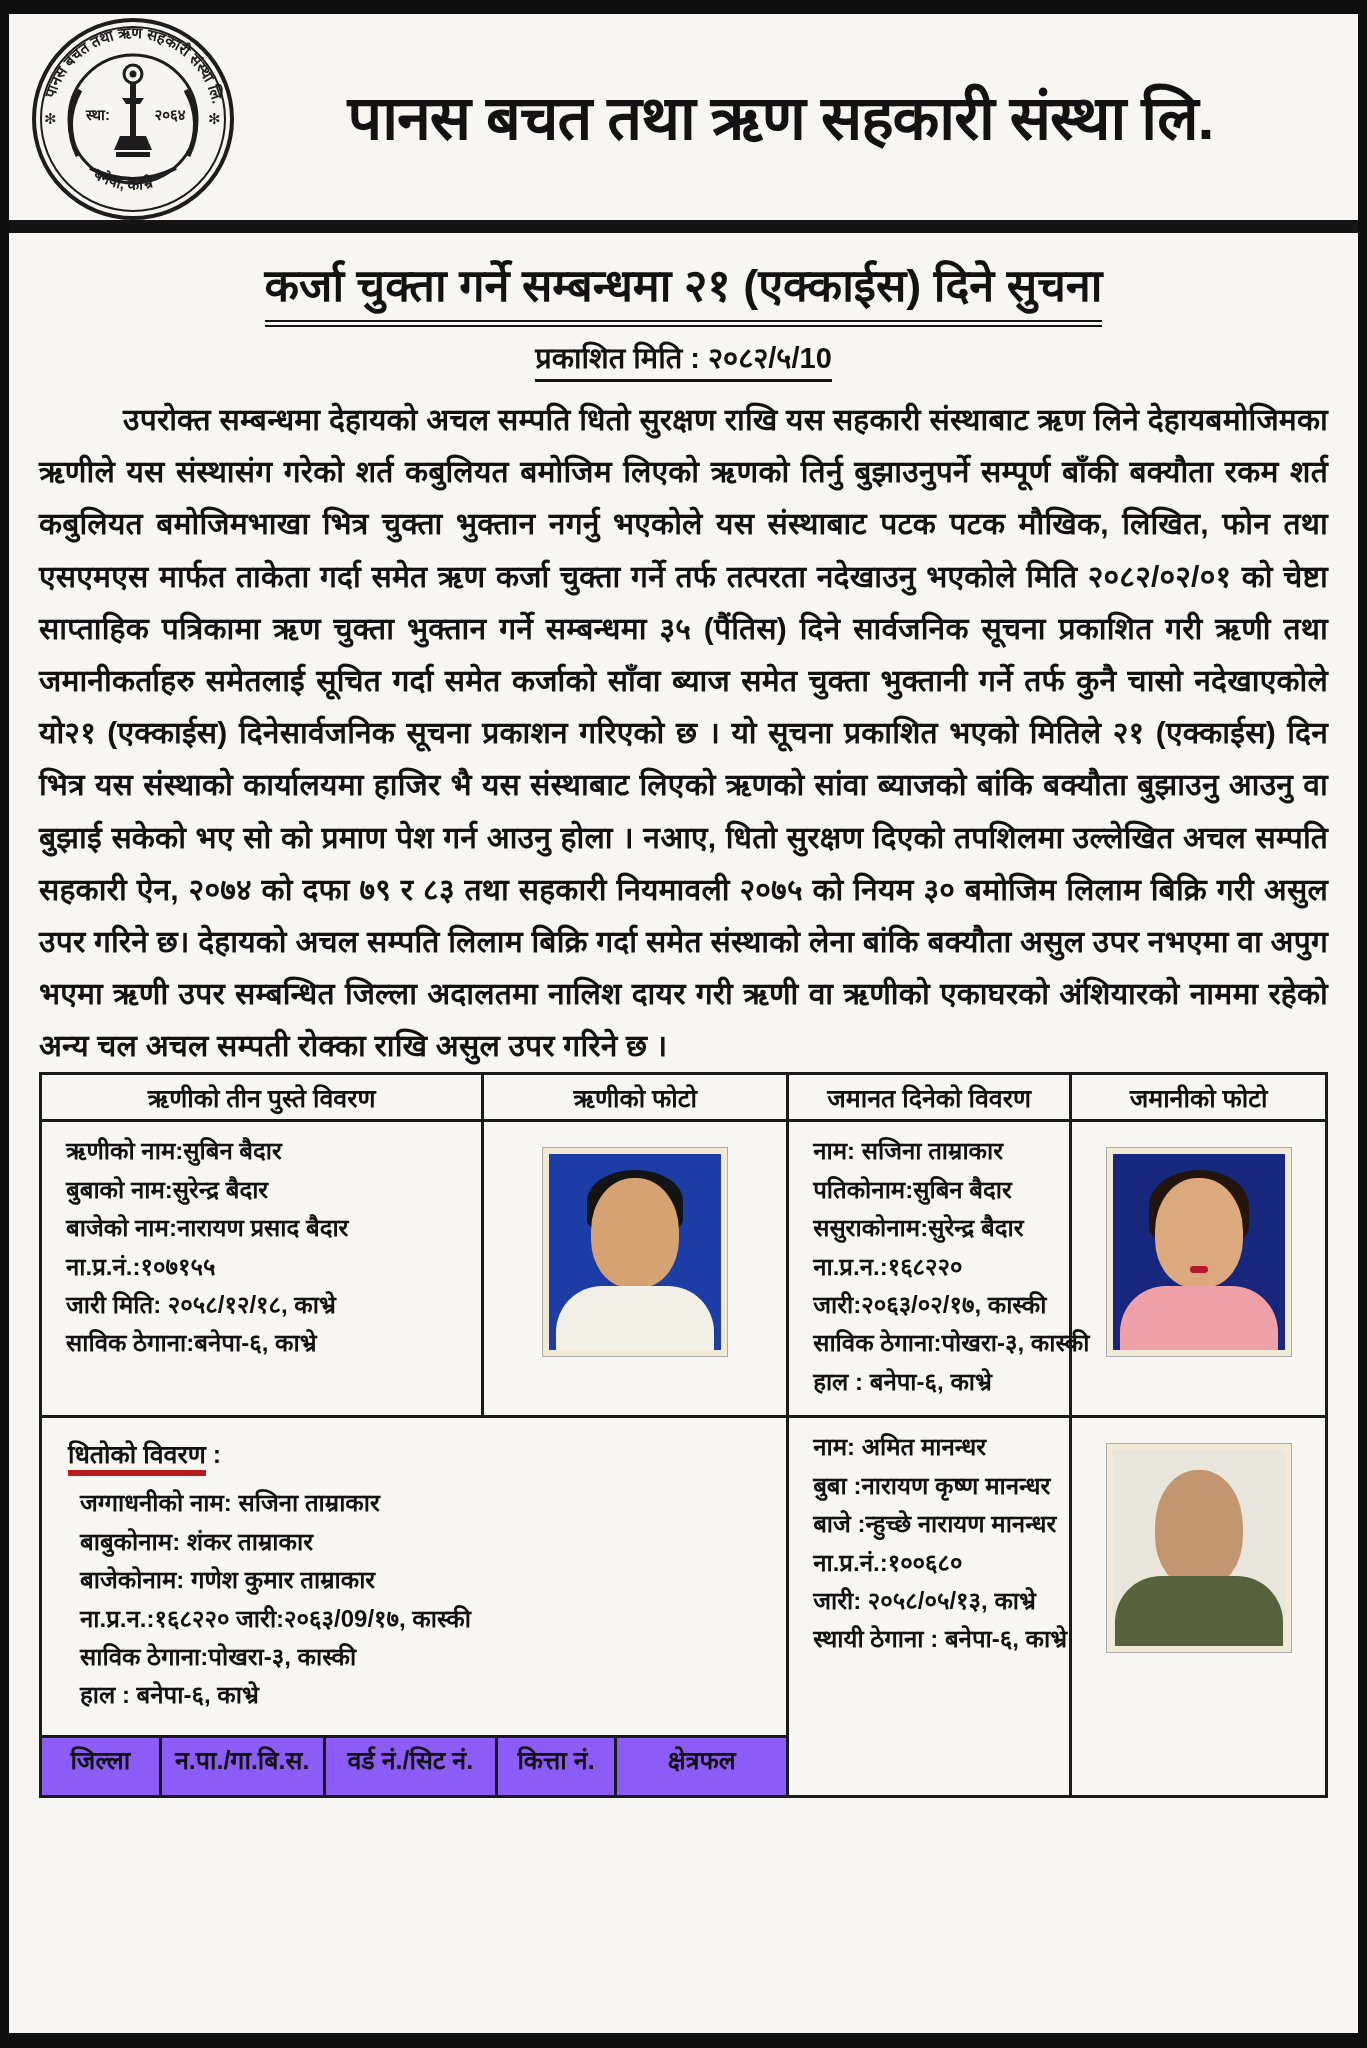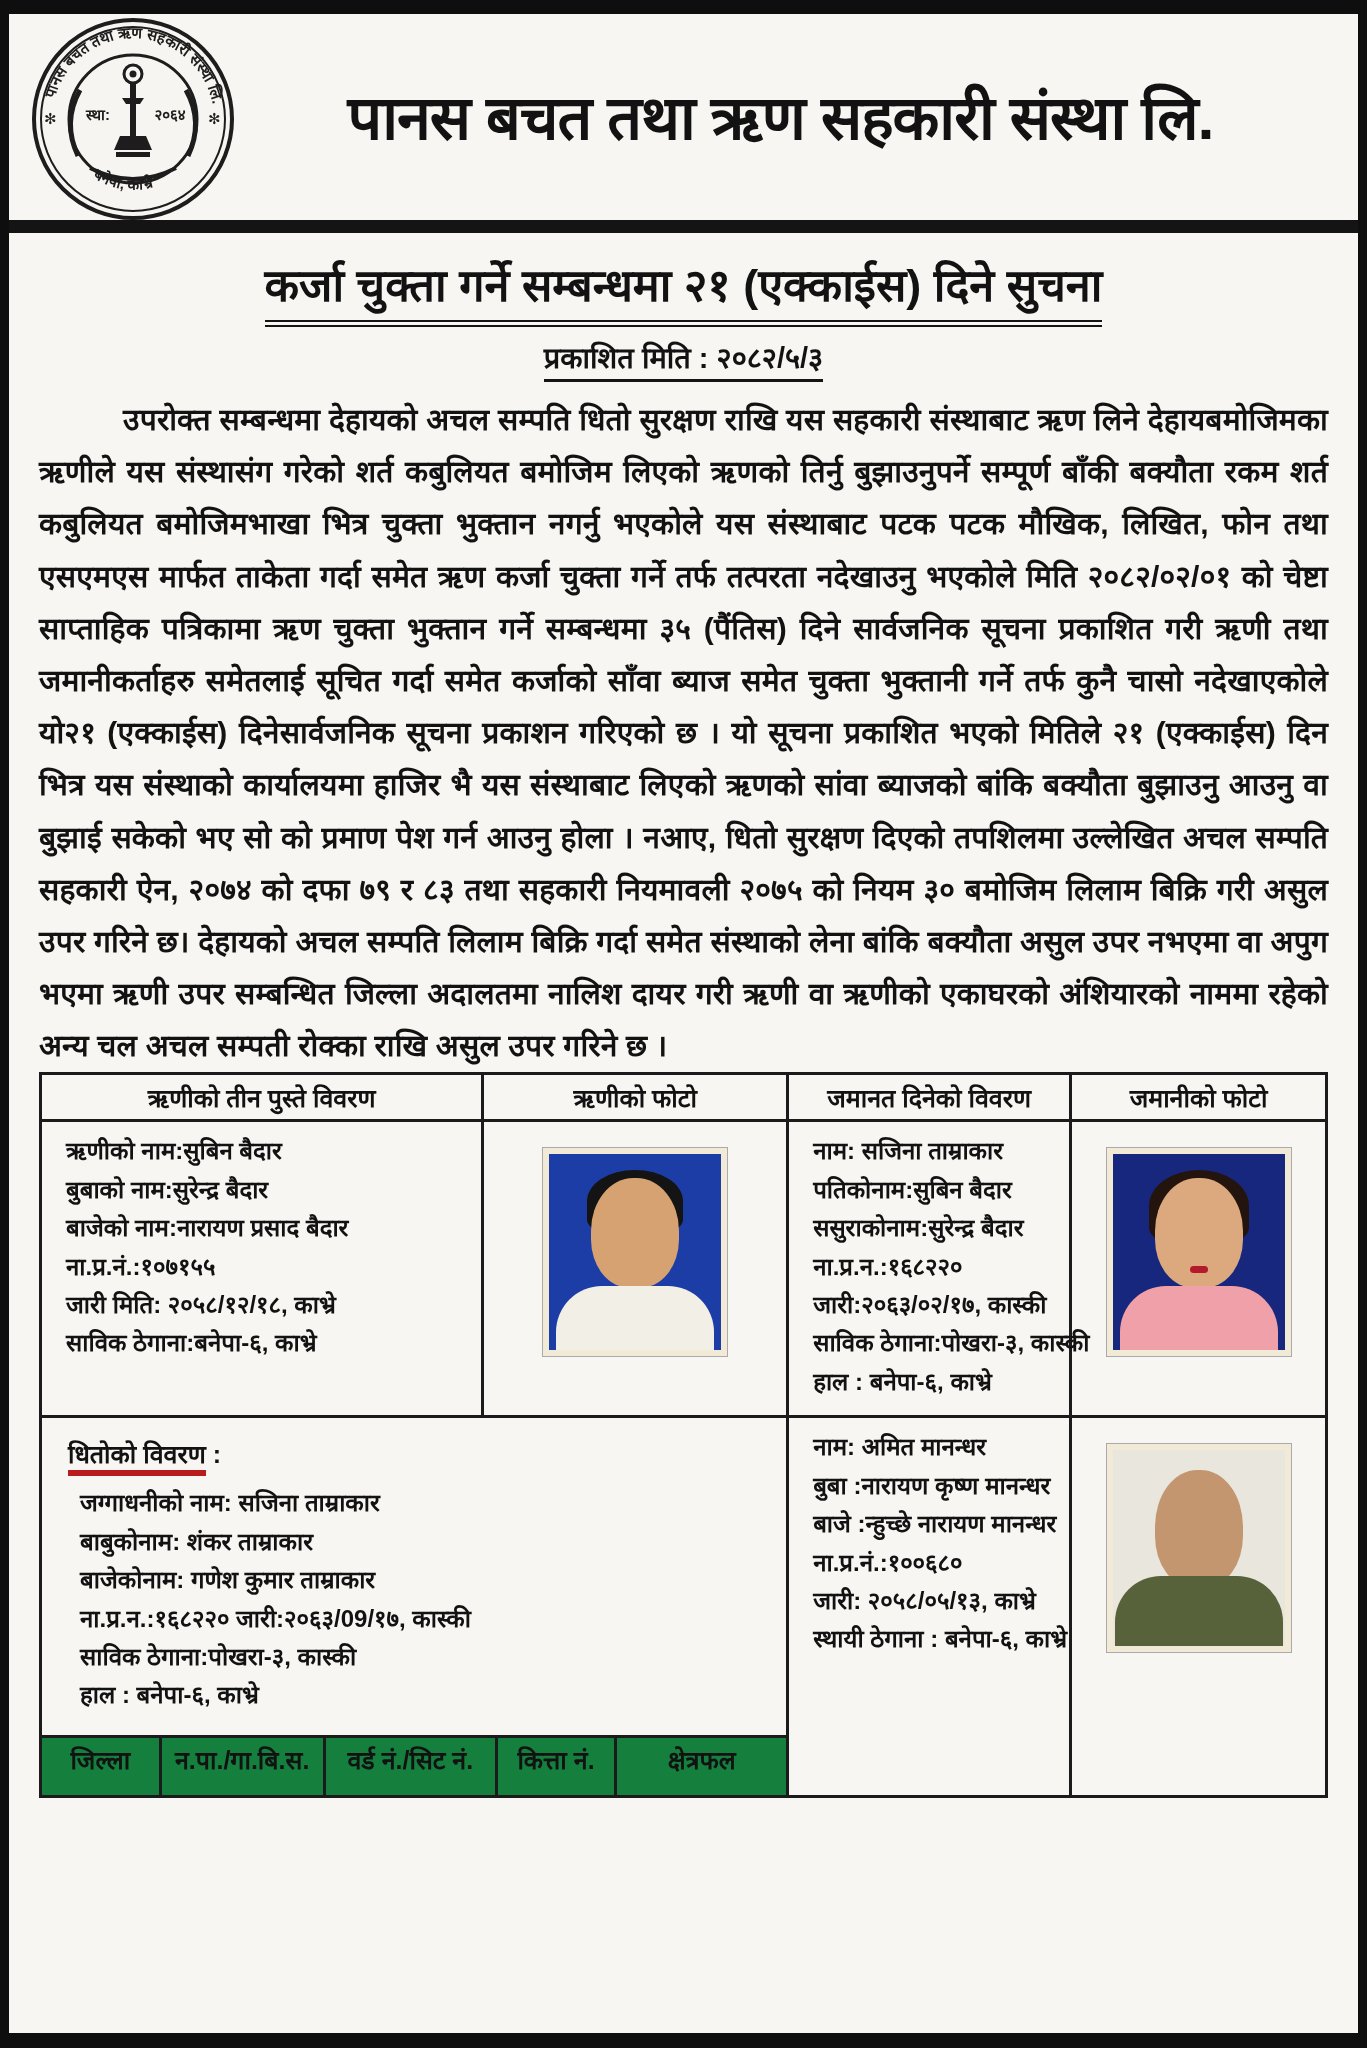--- a/index.html
+++ b/index.html
@@ -78,21 +78,21 @@
   .collateral-block { padding:8px 14px 0 14px; }
   .collateral-heading {
     font-size:25px; font-weight:bold; margin-bottom:14px;
   }
   .collateral-heading .u { border-bottom:6px solid #b91c1c; padding-bottom:2px; }
   
   table.land {
     position:absolute; left:-3px; right:-3px; bottom:-3px;
     width:calc(100% + 6px);
     border-collapse:collapse; table-layout:fixed;
-    background:#15803d;
+    background:#8b5cf6;
   }
   table.land th, table.land td { border:3px solid #1b1b1b; }
   table.land th {
     font-size:25px; font-weight:bold; text-align:center;
     vertical-align:top; padding:4px 2px; height:60px;
   }
   table.land td {
     font-size:25px; font-weight:bold; text-align:center;
     height:48px; vertical-align:middle; padding:2px;
   }
@@ -185,21 +185,21 @@
     </div>
   </div>
 
   <div class="content">
 
     <div class="notice-title-row">
       <span class="notice-title">कर्जा चुक्ता गर्ने सम्बन्धमा २१ (एक्काईस) दिने सुचना</span>
     </div>
 
     <div class="pub-date-row">
-      <span class="pub-date">प्रकाशित मिति : २०८२/५/३</span>
+      <span class="pub-date">प्रकाशित मिति : २०८२/५/10</span>
     </div>
 
     <div class="body-text">उपरोक्त सम्बन्धमा देहायको अचल सम्पति धितो सुरक्षण राखि यस सहकारी संस्थाबाट ऋण लिने देहायबमोजिमका ऋणीले यस संस्थासंग गरेको शर्त कबुलियत बमोजिम लिएको ऋणको तिर्नु बुझाउनुपर्ने सम्पूर्ण बाँकी बक्यौता रकम शर्त कबुलियत बमोजिमभाखा भित्र चुक्ता भुक्तान नगर्नु भएकोले यस संस्थाबाट पटक पटक मौखिक, लिखित, फोन तथा एसएमएस मार्फत ताकेता गर्दा समेत ऋण कर्जा चुक्ता गर्ने तर्फ तत्परता नदेखाउनु भएकोले मिति २०८२/०२/०१ को चेष्टा साप्ताहिक पत्रिकामा ऋण चुक्ता भुक्तान गर्ने सम्बन्धमा ३५ (पैंतिस) दिने सार्वजनिक सूचना प्रकाशित गरी ऋणी तथा जमानीकर्ताहरु समेतलाई सूचित गर्दा समेत कर्जाको साँवा ब्याज समेत चुक्ता भुक्तानी गर्ने तर्फ कुनै चासो नदेखाएकोले यो२१ (एक्काईस) दिनेसार्वजनिक सूचना प्रकाशन गरिएको छ । यो सूचना प्रकाशित भएको मितिले २१ (एक्काईस) दिन भित्र यस संस्थाको कार्यालयमा हाजिर भै यस संस्थाबाट लिएको ऋणको सांवा ब्याजको बांकि बक्यौता बुझाउनु आउनु वा बुझाई सकेको भए सो को प्रमाण पेश गर्न आउनु होला । नआए, धितो सुरक्षण दिएको तपशिलमा उल्लेखित अचल सम्पति सहकारी ऐन, २०७४ को दफा ७९ र ८३ तथा सहकारी नियमावली २०७५ को नियम ३० बमोजिम लिलाम बिक्रि गरी असुल उपर गरिने छ। देहायको अचल सम्पति लिलाम बिक्रि गर्दा समेत संस्थाको लेना बांकि बक्यौता असुल उपर नभएमा वा अपुग भएमा ऋणी उपर सम्बन्धित जिल्ला अदालतमा नालिश दायर गरी ऋणी वा ऋणीको एकाघरको अंशियारको नाममा रहेको अन्य चल अचल सम्पती रोक्का राखि असुल उपर गरिने छ ।</div>
 
 
     <table class="main">
       <colgroup>
         <col style="width:34.4%">
           <col style="width:23.7%">
           <col style="width:22.0%">

